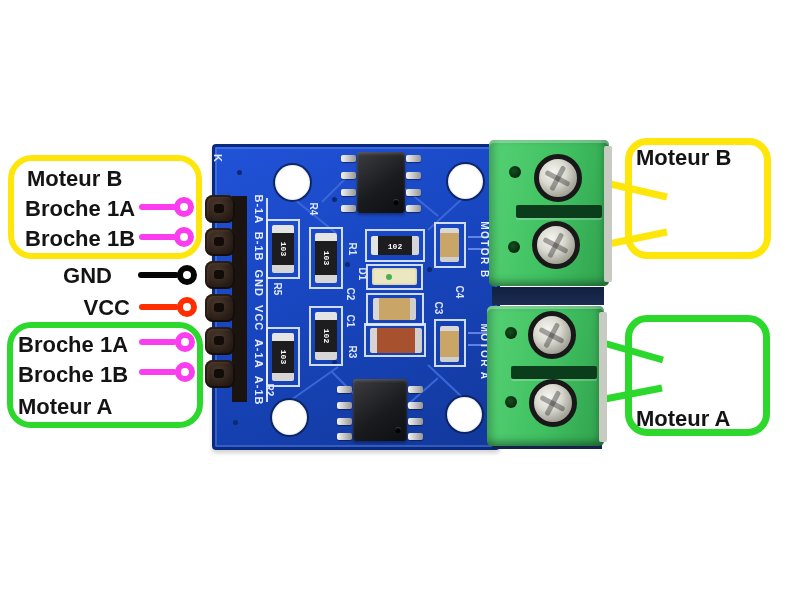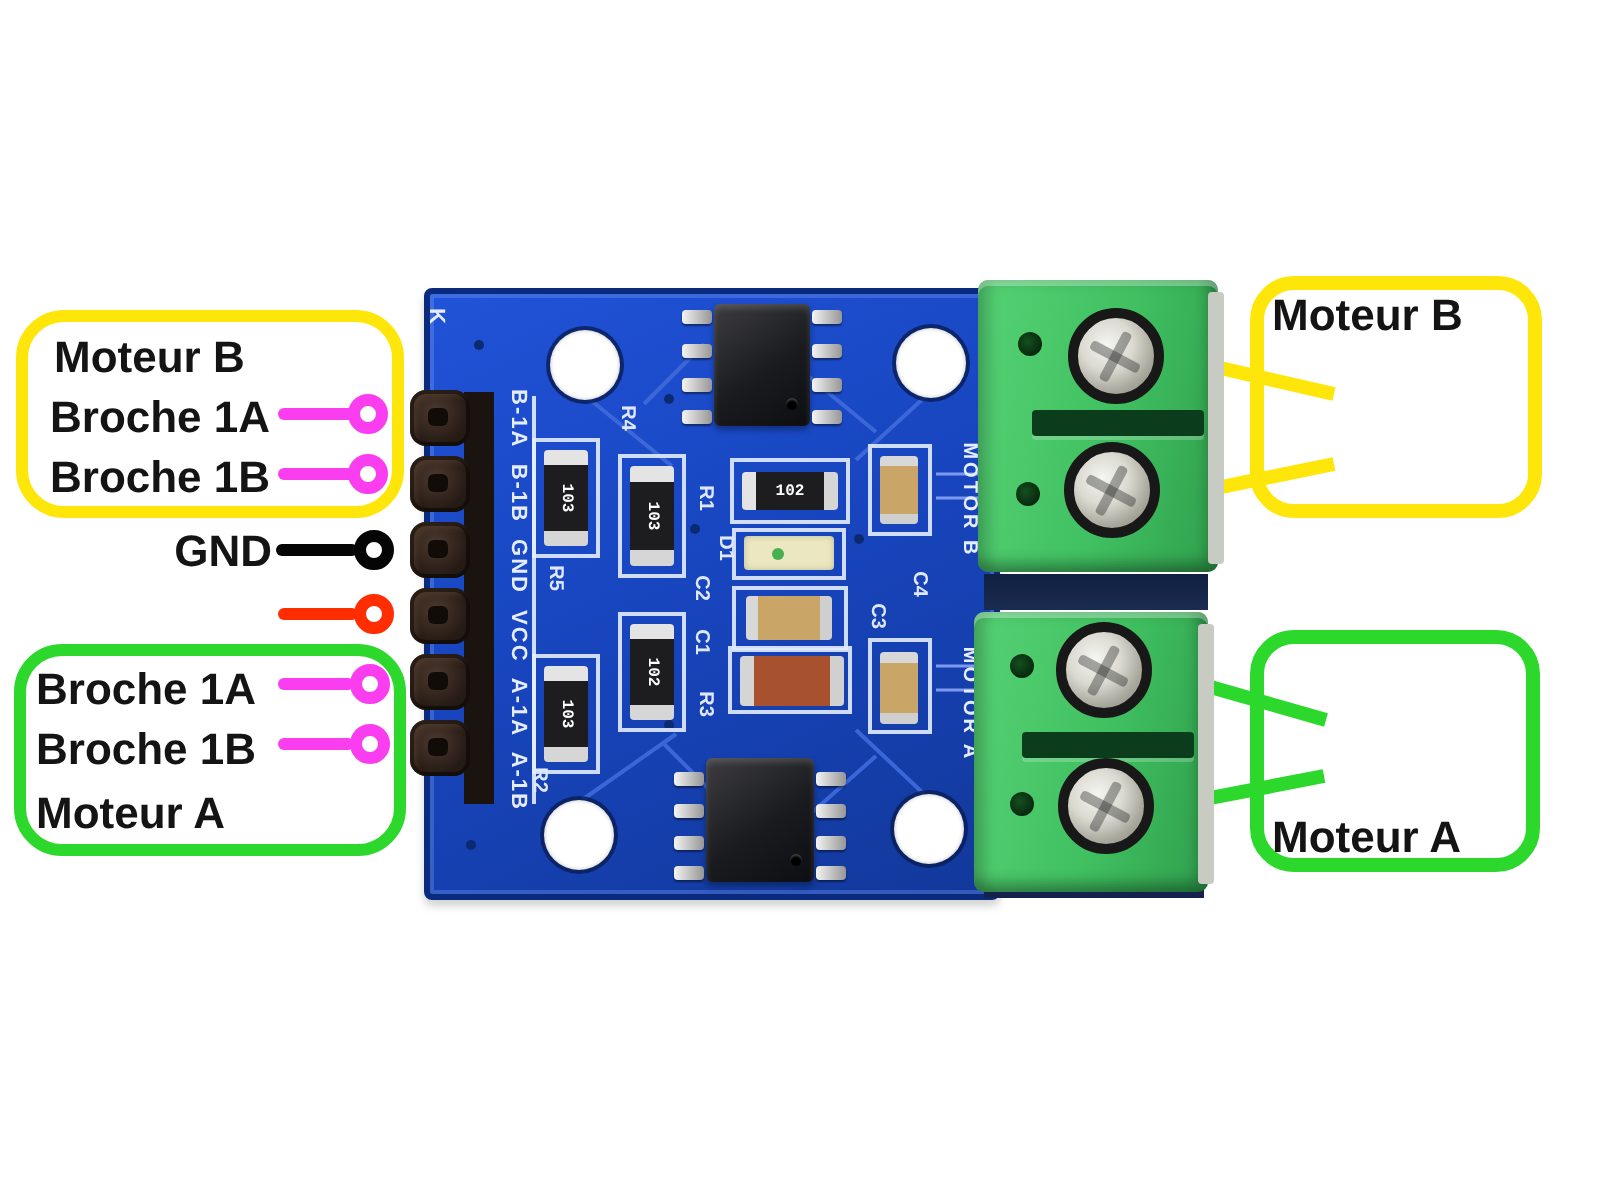--- a/index.html
+++ b/index.html
@@ -236,21 +236,22 @@
   <div class="pilot" style="left:505px;top:396px;"></div>
   <div class="screw" style="left:528px;top:311px;"></div>
   <div class="screw" style="left:529px;top:379px;"></div>
 
   <div class="cbox yellow" style="left:8px;top:155px;width:194px;height:104px;"></div>
   <div class="cbox green" style="left:7px;top:322px;width:196px;height:106px;"></div>
 
   <div class="lbl" style="left:27px;top:166px;">Moteur B</div>
   <div class="lbl" style="left:25px;top:196px;">Broche 1A</div>
   <div class="lbl" style="left:25px;top:226px;">Broche 1B</div>
-  <div class="lbl right" style="left:56px;top:263px;width:80px;">GND</div>
+  <div class="lbl right" style="left:32px;top:263px;width:80px;">GND</div>
+  <div class="lbl right" style="left:50px;top:295px;width:80px;">VCC</div>
   <div class="lbl" style="left:18px;top:332px;">Broche 1A</div>
   <div class="lbl" style="left:18px;top:362px;">Broche 1B</div>
   <div class="lbl" style="left:18px;top:394px;">Moteur A</div>
 
   <div class="cline magenta" style="left:139px;top:204px;width:38px;"></div>
   <div class="ring magenta" style="left:174px;top:197px;"></div>
   <div class="cline magenta" style="left:139px;top:234px;width:38px;"></div>
   <div class="ring magenta" style="left:174px;top:227px;"></div>
   <div class="cline black" style="left:138px;top:272px;width:41px;"></div>
   <div class="ring black" style="left:177px;top:265px;"></div>

